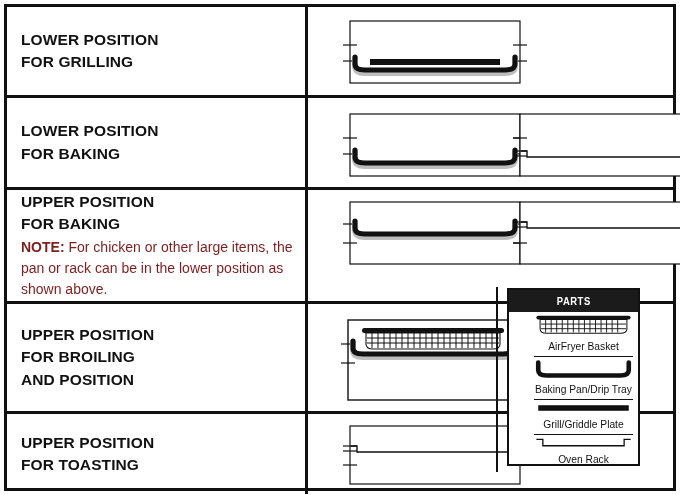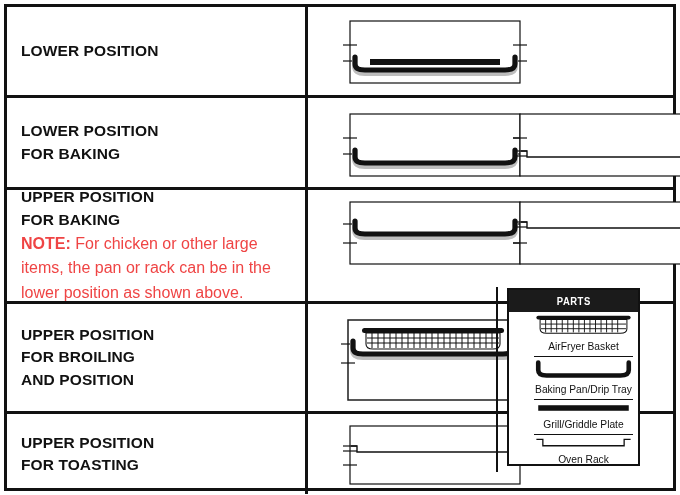--- a/index.html
+++ b/index.html
@@ -20,21 +20,21 @@
   .r5{top:404px;height:83px;border-top:3px solid #111;}
 
   .labelcell{position:absolute;left:0;top:0;width:301px;height:100%;
              box-sizing:border-box;border-right:3px solid #111111;
              display:flex;flex-direction:column;justify-content:center;
              padding:0 0 0 14px;}
   .diagcell{position:absolute;left:301px;right:0;top:0;height:100%;}
 
   .ttl{font-weight:bold;font-size:15.5px;line-height:1.45;letter-spacing:.1px;
        color:#111;white-space:nowrap;}
-  .note{font-size:16px;line-height:1.52;color:#ef4444;margin-top:1px;max-width:280px;}
+  .note{font-size:14px;line-height:1.52;color:#7f1d1d;margin-top:1px;max-width:280px;}
   .note b{font-weight:bold;}
 
   
   .dg{position:absolute;}
   .dg svg{display:block;}
 
   
   .vsep{position:absolute;left:496px;top:287px;width:2px;height:185px;
         background:#111111;}
 
@@ -54,20 +54,21 @@
 </head>
 <body>
 
 <div class="sheet">
 
   <div class="matrix">
 
     <div class="row r1">
       <div class="labelcell">
         <div class="ttl">LOWER POSITION</div>
+        <div class="ttl">FOR GRILLING</div>
       </div>
       <div class="diagcell">
         <div class="dg" style="left:32px;top:10px;">
           <svg width="190" height="70" viewBox="0 0 190 70">
 
             <rect x="10" y="4" width="170" height="62" fill="#fff" stroke="#111" stroke-width="1.2"></rect>
 
             <line x1="3" y1="28" x2="17" y2="28" stroke="#111" stroke-width="1.2"></line>
             <line x1="173" y1="28" x2="187" y2="28" stroke="#111" stroke-width="1.2"></line>
 

